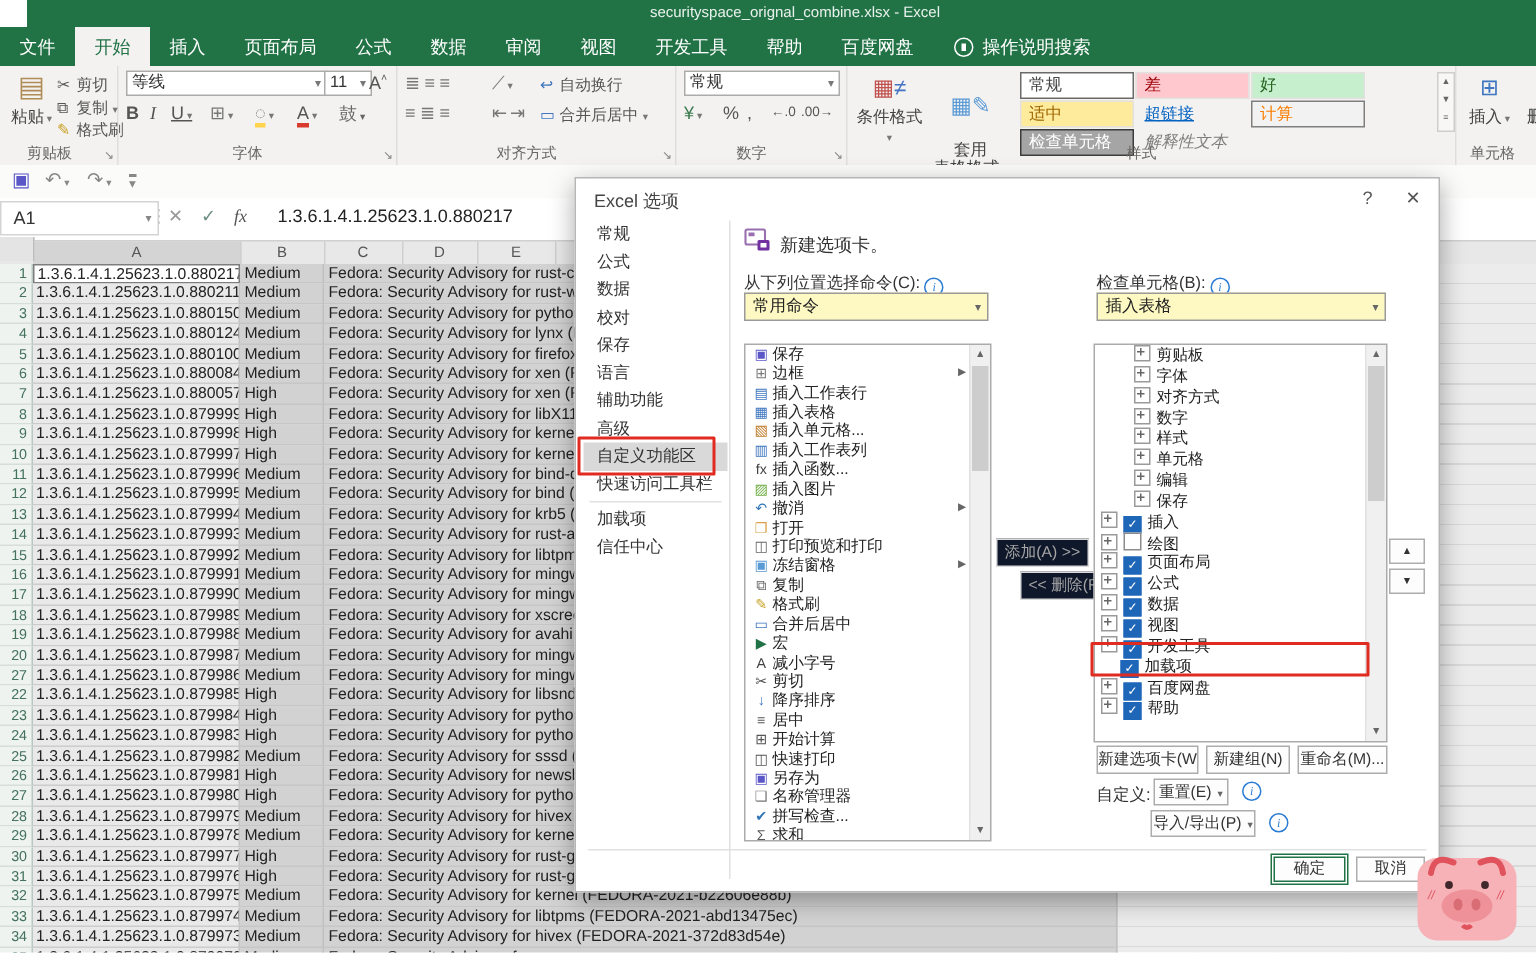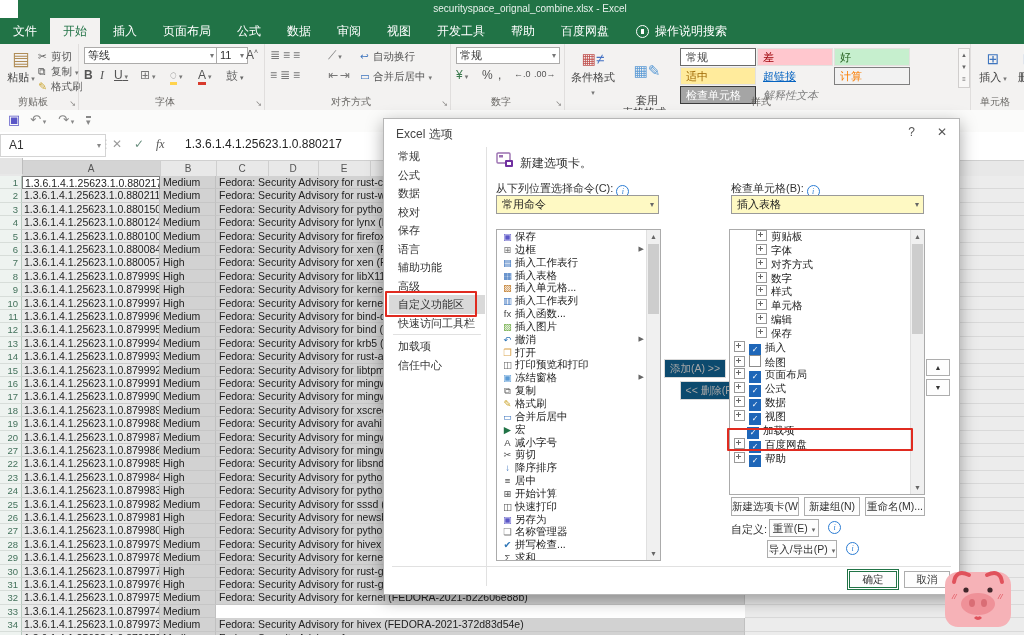--- a/index.html
+++ b/index.html
@@ -98,21 +98,21 @@
   .titem{height:13.85px;line-height:13.85px;font-size:10.5px;white-space:nowrap;color:#222;position:relative;}
   .exp{display:inline-block;width:9px;height:9px;border:1px solid #9a9a9a;background:#fff;position:relative;
        vertical-align:-1px;margin-right:4px;}
   .exp:before{content:"";position:absolute;left:1px;top:3px;width:5px;height:1px;background:#666;}
   .exp:after{content:"";position:absolute;left:3px;top:1px;width:1px;height:5px;background:#666;}
   .cbx{display:inline-block;width:10px;height:10px;border:1px solid #1e66b8;background:#1e66b8;color:#fff;
        font-size:8px;line-height:10px;text-align:center;vertical-align:-1px;margin-right:4px;}
   .cbx.off{background:#fff;border-color:#8c8c8c;}
   .dbtn{position:absolute;background:#fdfdfd;border:1px solid #adadad;font-size:10.5px;color:#333;
         text-align:center;white-space:nowrap;overflow:hidden;}
-  .dbtn.disabled{color:#a6a6a6;border-color:#d9d9d9;background:#0c4a6e;}
+  .dbtn.disabled{color:#a6a6a6;border-color:#d9d9d9;background:#0f172a;}
   .dbtn .dd{font-size:7px;color:#666;margin-left:4px;}
   #okbtn{border:1px solid #217346;outline:1px solid #217346;outline-offset:1px;}
   #dlg-hline{position:absolute;left:8px;right:8px;top:447px;border-top:1px solid #e1e1e1;}
   
   .redbox{position:absolute;border:2px solid #e02b20;z-index:20;border-radius:1px;}
   #pig{position:absolute;left:944px;top:566px;z-index:30;}
 </style>
 </head>
 <body>
 
@@ -434,20 +434,21 @@
       <div class="srow" style="top: 433.4px;">
         <div class="rnum">32</div>
         <div class="ca">1.3.6.1.4.1.25623.1.0.879975</div>
         <div class="cb">Medium</div>
         <div class="cc">Fedora: Security Advisory for kernel (FEDORA-2021-b22606e88b)</div>
       </div>
       <div class="srow" style="top: 446.8px;">
         <div class="rnum">33</div>
         <div class="ca">1.3.6.1.4.1.25623.1.0.879974</div>
         <div class="cb">Medium</div>
+        <div class="cc">Fedora: Security Advisory for libtpms (FEDORA-2021-abd13475ec)</div>
       </div>
       <div class="srow" style="top: 460.2px;">
         <div class="rnum">34</div>
         <div class="ca">1.3.6.1.4.1.25623.1.0.879973</div>
         <div class="cb">Medium</div>
         <div class="cc">Fedora: Security Advisory for hivex (FEDORA-2021-372d83d54e)</div>
       </div>
       <div class="srow" style="top: 473.6px;">
         <div class="rnum">35</div>
         <div class="ca">1.3.6.1.4.1.25623.1.0.879972</div>
@@ -544,20 +545,21 @@
       <div class="titem" style="padding-left: 26px;"><span class="exp"></span><span>样式</span></div>
       <div class="titem" style="padding-left: 26px;"><span class="exp"></span><span>单元格</span></div>
       <div class="titem" style="padding-left: 26px;"><span class="exp"></span><span>编辑</span></div>
       <div class="titem" style="padding-left: 26px;"><span class="exp"></span><span>保存</span></div>
       <div class="titem" style="padding-left: 4px;"><span class="exp"></span><span class="cbx">✓</span><span>插入</span></div>
       <div class="titem" style="padding-left: 4px;"><span class="exp"></span><span class="cbx off"></span><span>绘图</span></div>
       <div class="titem" style="padding-left: 4px;"><span class="exp"></span><span class="cbx">✓</span><span>页面布局</span></div>
       <div class="titem" style="padding-left: 4px;"><span class="exp"></span><span class="cbx">✓</span><span>公式</span></div>
       <div class="titem" style="padding-left: 4px;"><span class="exp"></span><span class="cbx">✓</span><span>数据</span></div>
       <div class="titem" style="padding-left: 4px;"><span class="exp"></span><span class="cbx">✓</span><span>视图</span></div>
+      <div class="titem" style="padding-left: 4px;"><span class="exp"></span><span class="cbx">✓</span><span>开发工具</span></div>
       <div class="titem" style="padding-left: 17px;"><span class="cbx">✓</span><span>加载项</span></div>
       <div class="titem" style="padding-left: 4px;"><span class="exp"></span><span class="cbx">✓</span><span>百度网盘</span></div>
       <div class="titem" style="padding-left: 4px;"><span class="exp"></span><span class="cbx">✓</span><span>帮助</span></div>
       <div class="sbar">
         <div class="sarrow" style="top: 0px;">▲</div>
         <div class="sthumb" style="top: 14px; height: 90px;"></div>
         <div class="sarrow" style="bottom: 0px;">▼</div>
       </div>
     </div>
 

